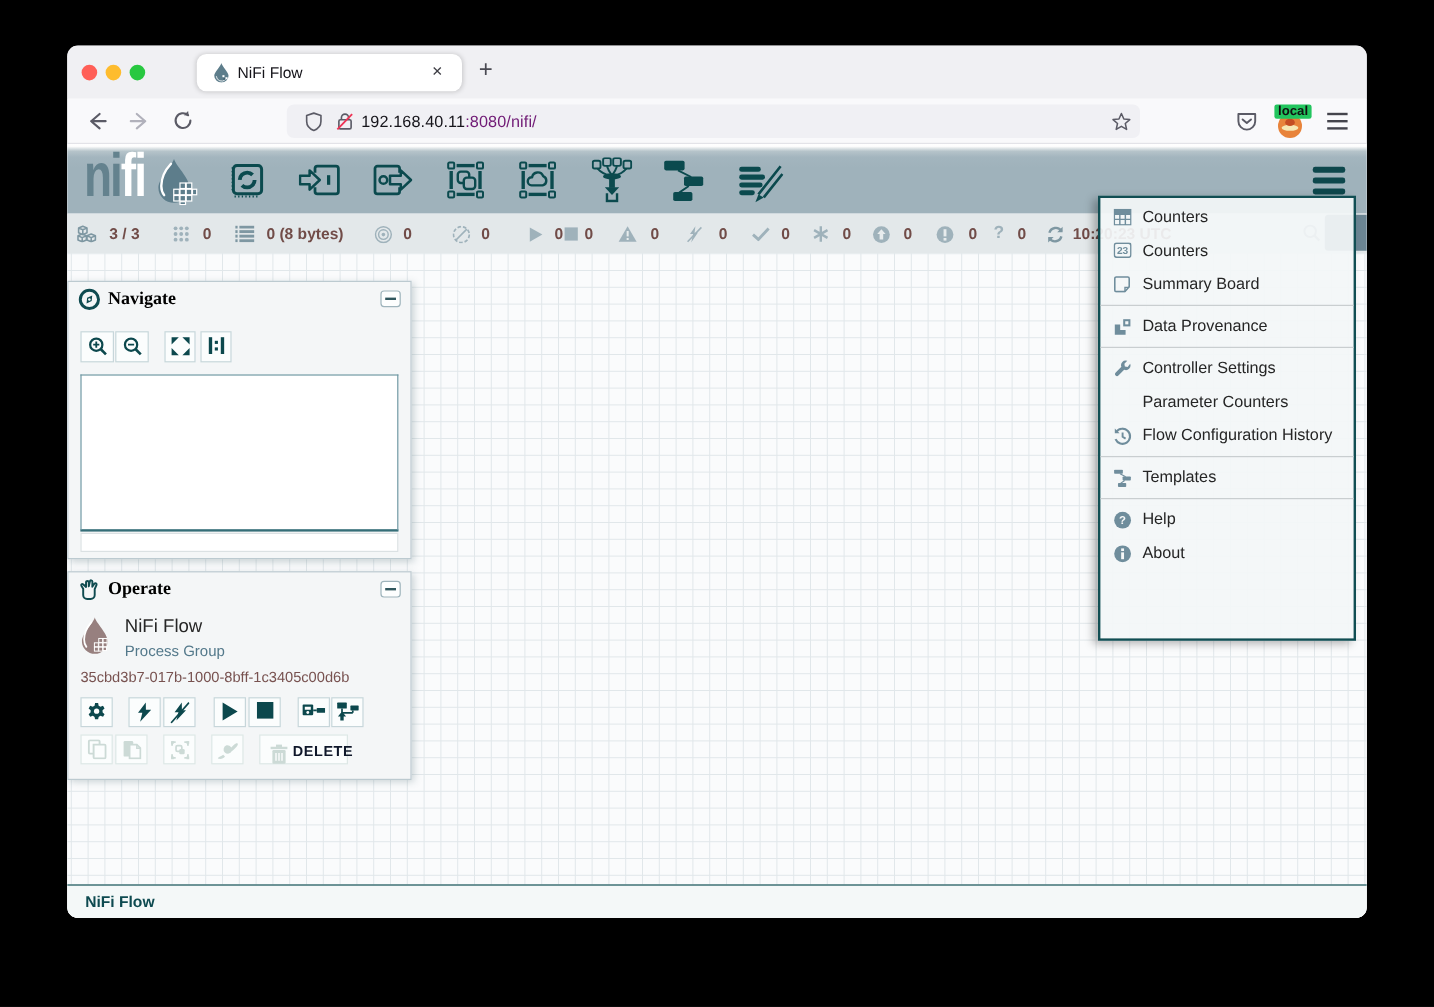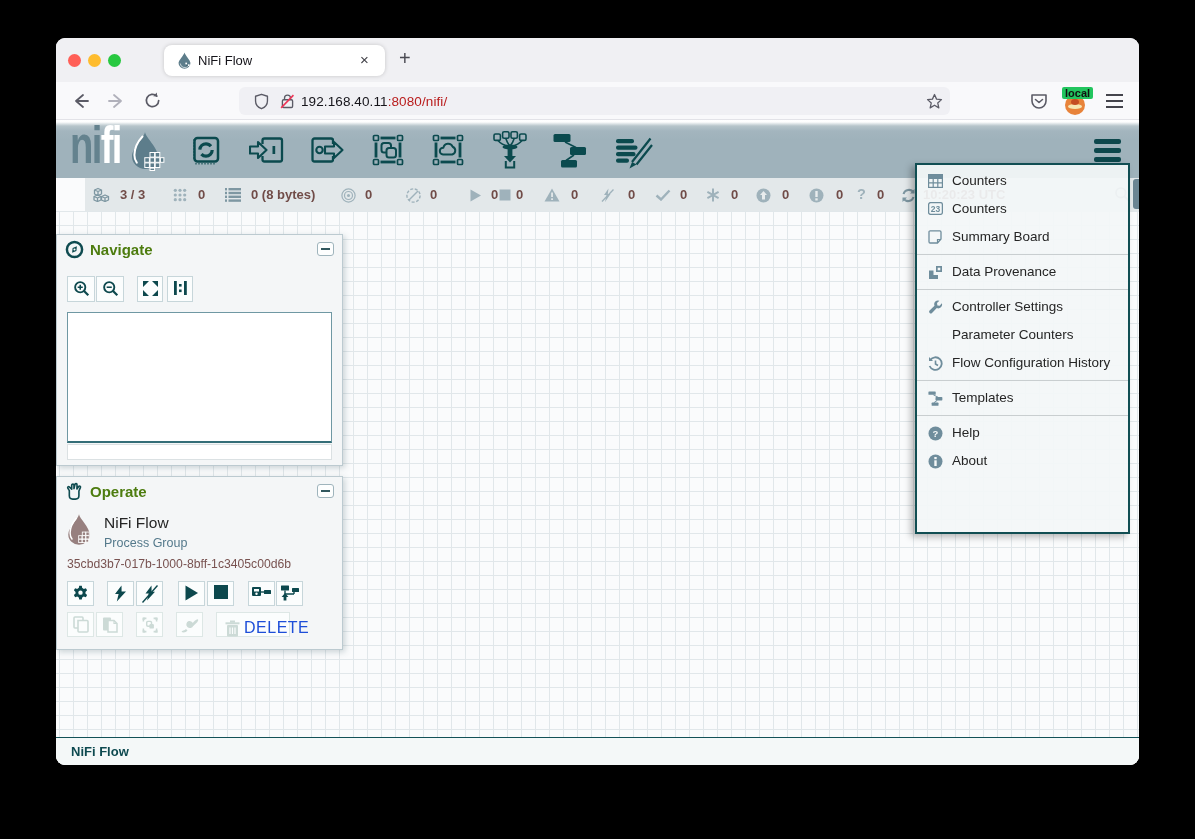--- a/index.html
+++ b/index.html
@@ -8,36 +8,36 @@
   .win { position:absolute; left:56px; top:38px; width:1083px; height:727px; border-radius:9px; overflow:hidden; background:#f0f0f3; }
   .tabbar { position:absolute; left:0; top:0; width:100%; height:44px; background:#f0f0f3; }
   .dot { position:absolute; width:13px; height:13px; border-radius:50%; top:16px; }
   .tab { position:absolute; left:108px; top:7px; width:221px; height:31px; background:#fff; border-radius:8px; box-shadow:0 0 4px rgba(0,0,0,.18); }
   .tabtitle { position:absolute; left:34px; top:8px; font-size:13px; color:#15141a; }
   .tabclose { position:absolute; left:196px; top:6px; font-size:15px; color:#3f3f46; }
   .newtab { position:absolute; left:343px; top:9px; font-size:20px; color:#4a4a52; font-weight:400; }
   .navrow { position:absolute; left:0; top:44px; width:100%; height:38px; background:#f9f9fb; border-bottom:1px solid #e3e3e8; }
   .urlbar { position:absolute; left:183px; top:5px; width:711px; height:28px; background:#f0f0f4; border-radius:6px; }
   .urltext { position:absolute; left:62px; top:7px; font-size:13.5px; color:#15141a; letter-spacing:.1px;}
-  .urltext .dim { color:#b91c1c; }
+  .urltext .dim { color:#701a75; }
   .nifi { position:absolute; left:0; top:82px; width:100%; height:645px; background:#fafbfc; }
   .nhead { position:absolute; left:0; top:0; width:100%; height:58px; background:linear-gradient(180deg,#ffffff 0px,#fdfdfd 2px,#b6c4ca 6px,#a3b5be 11px,#9fb2bb 20px,#9fb2bb 100%); }
   .logo { position:absolute; left:14px; top:-4px; font-weight:bold; font-size:51px; letter-spacing:-2.2px; transform:scaleX(.75); transform-origin:0 0; }
   .logo .ni { color:#64828e; } .logo .fi { color:#fff; }
   .tico { position:absolute; top:15px; }
-  .statusbar { position:absolute; left:0; top:58px; width:100%; height:44px; background:#e3e8ea; border-bottom:1px solid #d5dbdd;margin-left:29px; }
+  .statusbar { position:absolute; left:0; top:58px; width:100%; height:44px; background:#e3e8ea; border-bottom:1px solid #d5dbdd; }
   .si { position:absolute; top:10px; }
   .sc { position:absolute; top:9px; font-weight:bold; font-size:13px; color:#714c48; }
   .canvas { position:absolute; left:0; top:91px; width:100%; height:526px;
      background-image:linear-gradient(to right, #e1e7ea 1px, transparent 1px), linear-gradient(to bottom, #e1e7ea 1px, transparent 1px);
      background-size:14px 14px; background-position:3px 0; background-color:#fafbfc; }
   .footer { position:absolute; left:0; top:617px; width:100%; height:28px; background:#f4f8f8; border-top:1px solid #135157; }
   .footer span { position:absolute; left:15px; top:6px; font-size:13px; font-weight:bold; color:#0e4a50; }
   .panel { position:absolute; background:#f4f6f7; border:1px solid #bccad0; box-shadow:2px 2px 6px rgba(60,90,100,.25); }
-  .ptitle { font-family:Liberation Sans, sans-serif; font-weight:bold; font-size:15px; color:#4d7c0f; position:absolute; left:33px; top:6px; }
+  .ptitle { font-family:Liberation Serif, serif; font-weight:bold; font-size:15px; color:#000000; position:absolute; left:33px; top:6px; }
   .collapse { position:absolute; right:8px; top:7px; width:17px; height:14px; border:1px solid #9fb4bc; border-radius:3px; background:#fdfefe; }
   .collapse:after { content:""; position:absolute; left:3px; right:3px; top:5px; height:2px; background:#31575e; }
   .pbtn { position:absolute; width:28px; height:26px; background:#fbfdfd; border:1px solid #c7d6da; }
   .pbtn svg { margin:3px auto 0; }
   .obtn { position:absolute; width:27px; height:25px; background:#fbfdfd; border:1px solid #c7d6da; }
   .obtn svg { margin:3px auto 0; }
   .obtn.dis { border-color:#dde7e5; }
   .menu { position:absolute; left:859px; top:125px; width:215px; height:371px; background:rgba(243,246,248,.93);
       border:2px solid #114e53; box-shadow:-4px 3px 7px rgba(0,0,0,.28); z-index:50; padding-top:2px; }
   .mi { position:relative; height:28px; font-size:13.5px; color:#252525; }
@@ -430,21 +430,21 @@
         </div>
       <div class="obtn dis" style="left:159px;top:135px;width:74px;">
           <svg class="abs" style="left:8px;top:4px;" width="15" height="17" viewBox="0 0 15 17">
             <rect x="2" y="5" width="11" height="11.5" rx="1" fill="#ccdad6"></rect>
             <rect x="0.5" y="2.3" width="14" height="2" fill="#ccdad6"></rect>
             <rect x="5" y="0.5" width="5" height="2.2" fill="#ccdad6"></rect>
             <g stroke="#fbfdfd" stroke-width="1.2">
               <path d="M5 7.5 V14 M7.5 7.5 V14 M10 7.5 V14"></path>
             </g>
           </svg>
-          <span class="abs" style="left:27px;top:6px;font-size:16px;font-weight:normal;color:#1d4ed8;letter-spacing:.5px;">DELETE</span>
+          <span class="abs" style="left:27px;top:6px;font-size:12px;font-weight:bold;color:#0f172a;letter-spacing:.5px;">DELETE</span>
         </div>
     </div>
     <div class="footer">
         <span>NiFi Flow</span>
       </div>
   </div>
   <div class="menu">
     <div class="mi">
         <svg width="15" height="14" viewBox="0 0 15 14">
           <rect x="0.6" y="0.6" width="13.8" height="12.8" stroke="#6f8d9c" stroke-width="1.2" fill="none"></rect>

